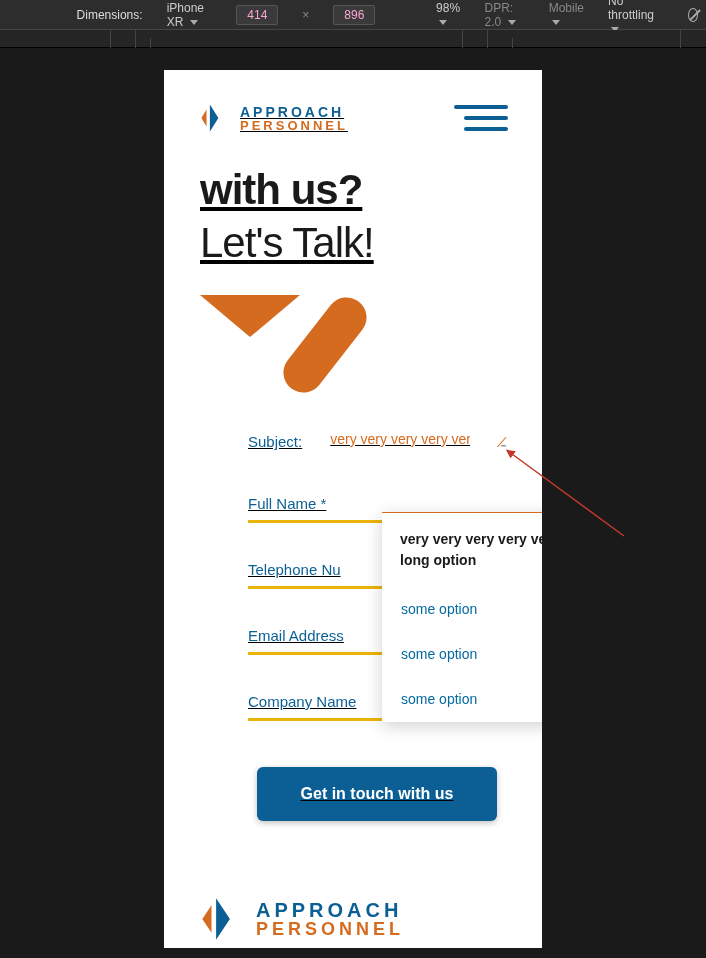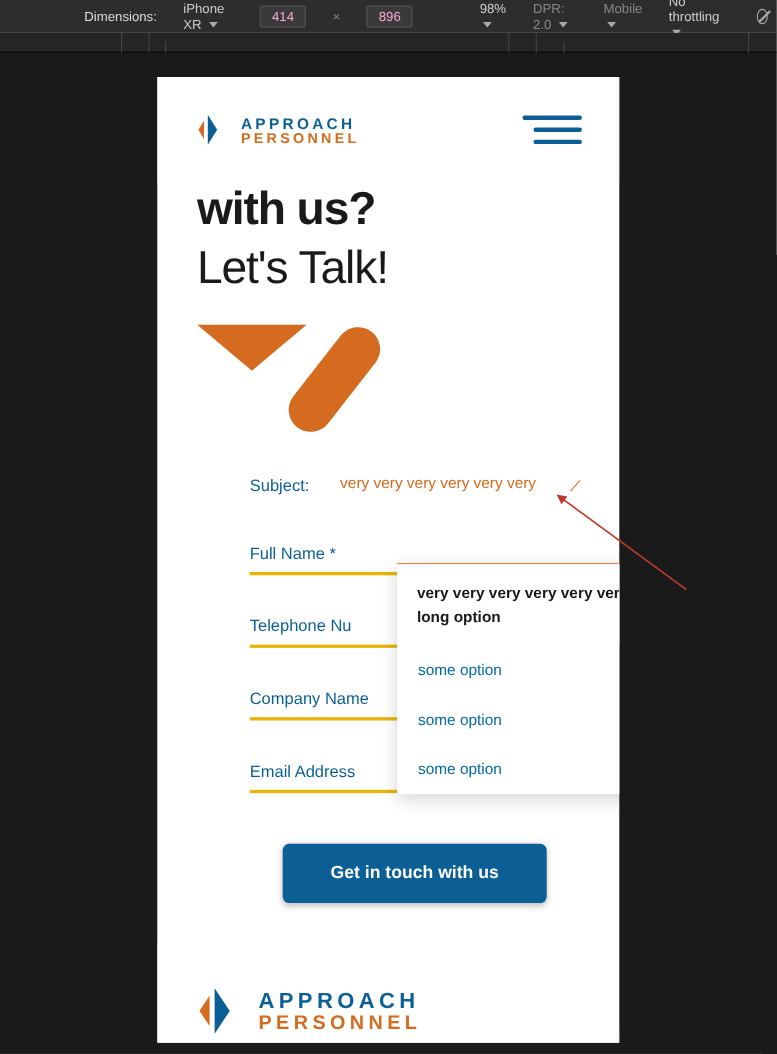--- a/index.html
+++ b/index.html
@@ -86,25 +86,26 @@
       left: 0;
       right: 0;
       bottom: 0;
       background: #1a1a1a;
       display: flex;
       justify-content: center;
       padding-top: 22px;
     }
     
     .mobile-frame {
-      width: 420px;
+      width: 378px;
       height: 878px;
       background: #fff;
       position: relative;
       overflow: hidden;
+      text-decoration: underline;
     }
     
     
     .site-header {
       height: 96px;
       background: #fff;
       display: flex;
       align-items: center;
       justify-content: space-between;
       padding: 0 34px;
@@ -385,24 +386,24 @@
           <span class="subject-chevron">╱</span>
         </div>
 
         <div class="form-row">
           <label class="field-label">Full Name *</label>
         </div>
         <div class="form-row">
           <label class="field-label">Telephone Nu</label>
         </div>
         <div class="form-row">
+          <label class="field-label">Email Address</label>
+        </div>
+        <div class="form-row">
           <label class="field-label">Company Name</label>
-        </div>
-        <div class="form-row">
-          <label class="field-label">Email Address</label>
         </div>
 
         <div class="submit-row">
           <button class="submit-btn">Get in touch with us</button>
         </div>
       </div>
     </div>
 
     <div class="footer-curve"></div>
     <div class="footer-logo">

